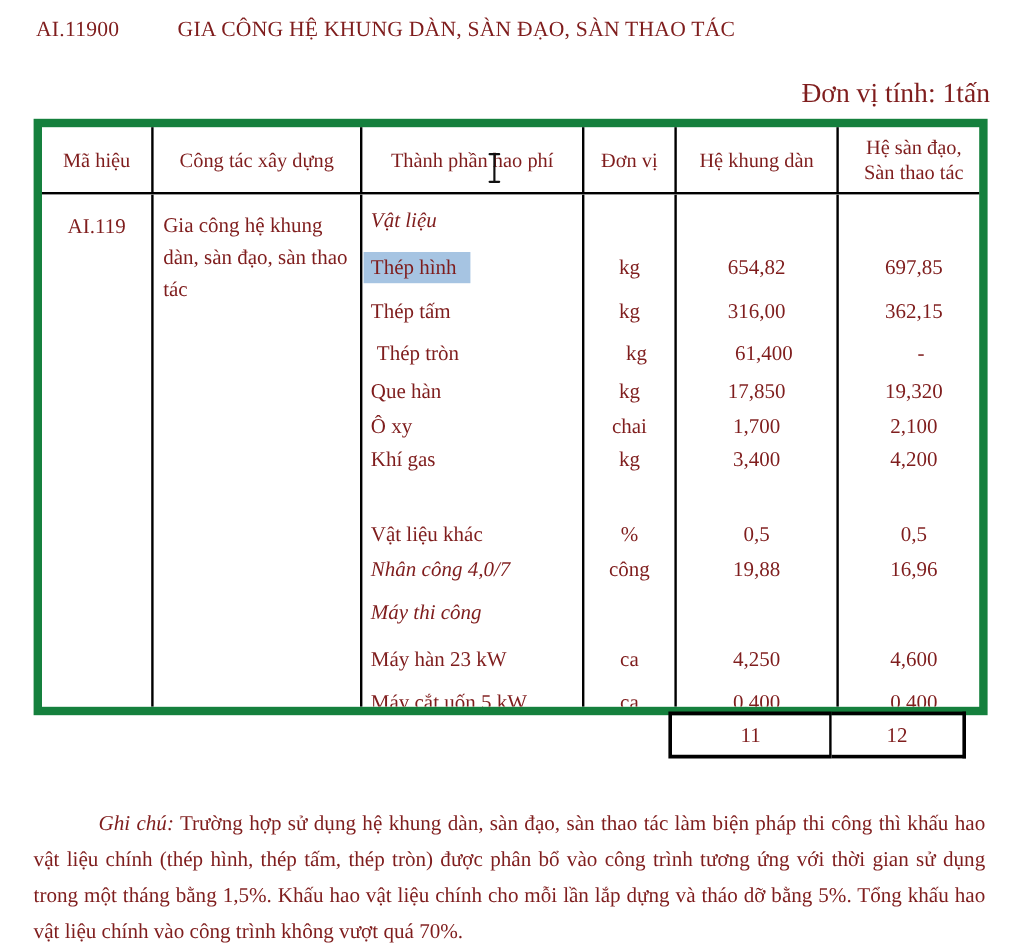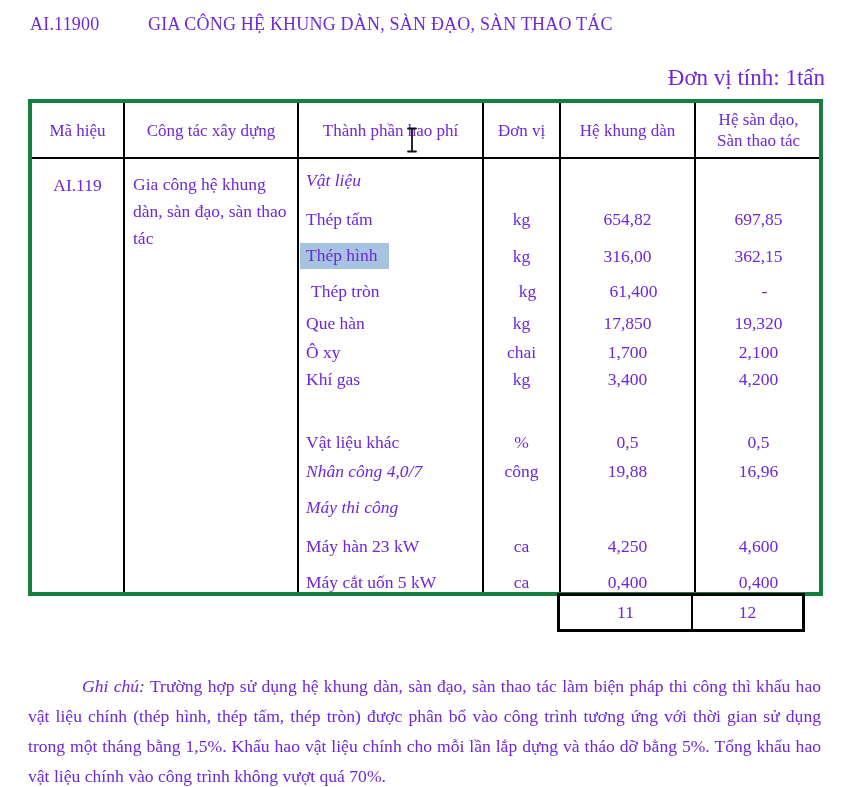--- a/index.html
+++ b/index.html
@@ -1,28 +1,28 @@
 <!DOCTYPE html>
 <html><head>
 <meta charset="utf-8">
 <style>
   html,body{margin:0;padding:0;background:#fff;}
   .page{
     position:relative;width:843px;height:787px;background:#ffffff;
-    font-family:"Liberation Serif", serif;color:#6d28d9;overflow:hidden;
+    font-family:"Liberation Serif", serif;color:#7f1d1d;overflow:hidden;
     -webkit-font-smoothing:antialiased;
   }
   
   .doc-code{position:absolute;left:30px;top:14px;font-size:18px;letter-spacing:.2px;}
   .doc-title{position:absolute;left:148px;top:14px;font-size:18px;letter-spacing:.2px;}
   .unit-note{position:absolute;right:18px;top:65px;font-size:23px;}
   
   .norm-table{
     position:absolute;left:28px;top:99px;width:795px;height:497px;
-    border:4px solid #15803d;box-sizing:border-box;display:flex;flex-direction:column;
+    border:7px solid #15803d;box-sizing:border-box;display:flex;flex-direction:column;
   }
   .thead{display:flex;height:56px;flex:0 0 56px;border-bottom:2px solid #000;box-sizing:border-box;}
   .tbody{display:flex;flex:1 1 auto;overflow:hidden;}
   .col{box-sizing:border-box;overflow:hidden;}
   .col + .col{border-left:2px solid #000;}
   .c1{width:91px;flex:0 0 91px;}
   .c2{width:174px;flex:0 0 174px;}
   .c3{width:185px;flex:0 0 185px;}
   .c4{width:77px;flex:0 0 77px;}
   .c5{width:135px;flex:0 0 135px;}
@@ -89,24 +89,24 @@
 Sàn thao tác</div>
     </div>
     <div class="tbody">
       <div class="col c1 code-cell">AI.119</div>
       <div class="col c2 work-cell">Gia công hệ khung dàn, sàn đạo, sàn thao tác</div>
       <div class="col c3 rows name-col" id="rows-name">
           <div class="hp-row it">
             <span>Vật liệu</span>
           </div>
           <div class="hp-row">
+            <span class="hl" style="background: rgb(166, 196, 226);">Thép hình</span>
+          </div>
+          <div class="hp-row">
             <span>Thép tấm</span>
-          </div>
-          <div class="hp-row">
-            <span class="hl" style="background: rgb(166, 196, 226);">Thép hình</span>
           </div>
           <div class="hp-row">
             <span>Thép tròn</span>
           </div>
           <div class="hp-row">
             <span>Que hàn</span>
           </div>
           <div class="hp-row">
             <span>Ô xy</span>
           </div>

